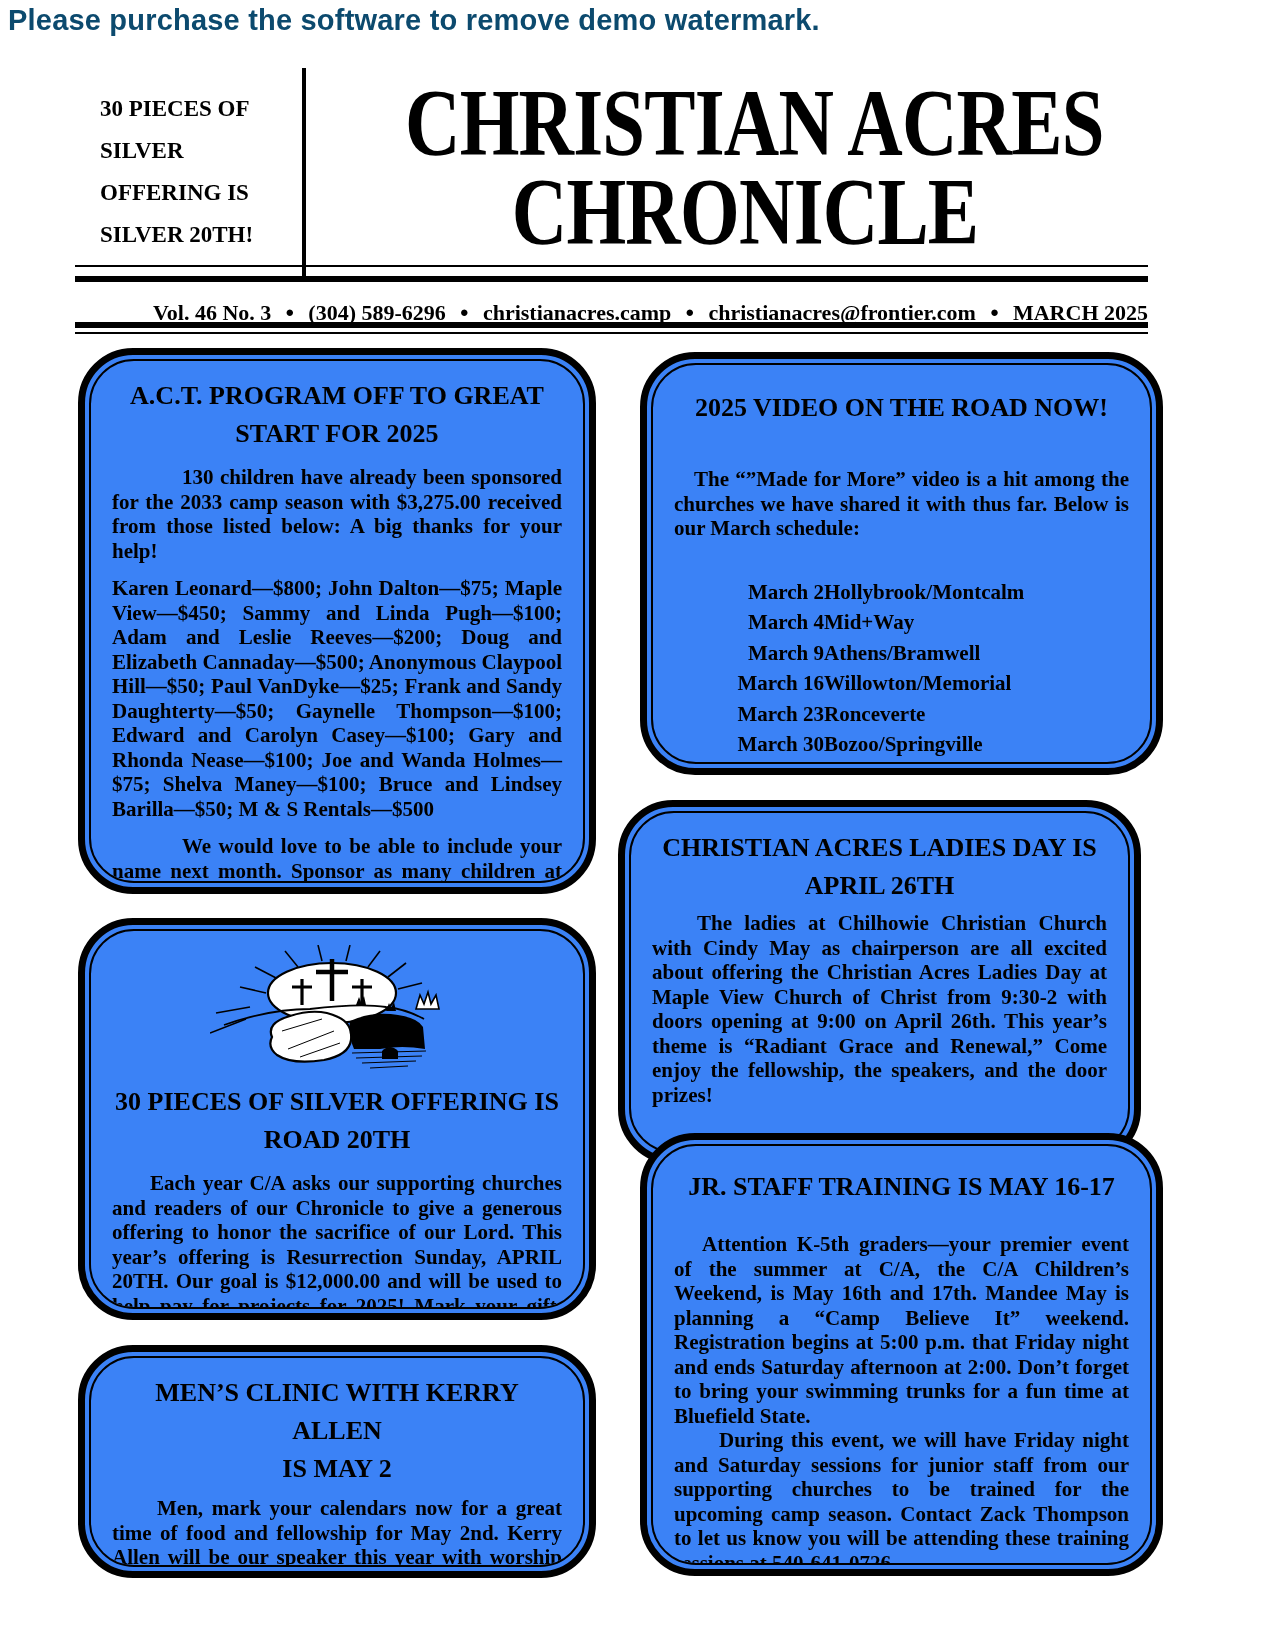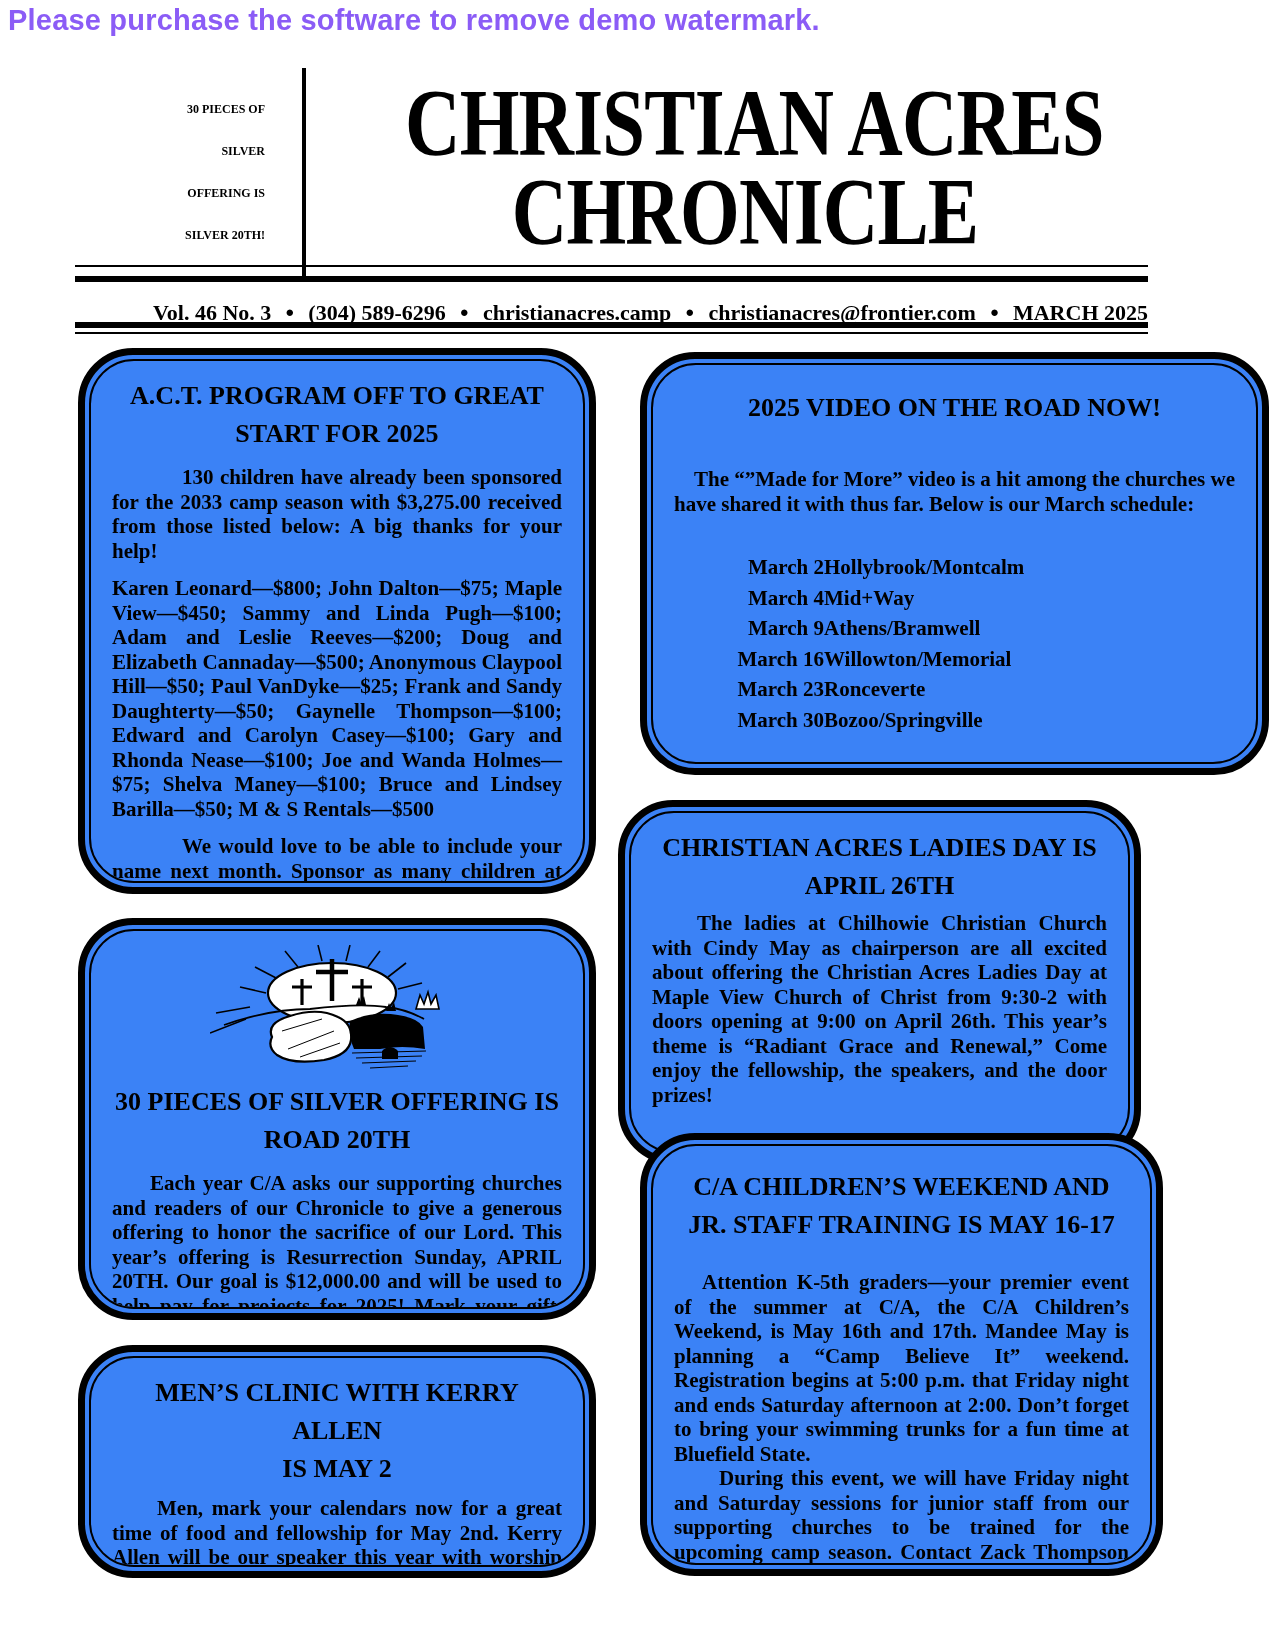--- a/index.html
+++ b/index.html
@@ -10,27 +10,27 @@
     background:#fff;
     color:#000;
     font-family:"Liberation Serif","DejaVu Serif",serif;
     font-weight:bold;
     overflow:hidden;
   }
   
   .watermark{
     position:absolute;left:8px;top:4px;
     font-family:"Liberation Sans","DejaVu Sans",sans-serif;
-    font-weight:bold;font-size:29px;letter-spacing:.2px;color:#8b5cf6;
+    font-weight:bold;font-size:29px;letter-spacing:.2px;color:#0c4a6e;
     white-space:nowrap;
   }
   
   .mast-side{
     position:absolute;left:100px;top:88px;width:165px;
-    text-align:right;font-size:12px;line-height:42px;
+    text-align:left;font-size:23px;line-height:42px;
   }
   .mast-divider{
     position:absolute;left:302px;top:68px;width:4px;height:212px;background:#000;
   }
   .mast-title{
     position:absolute;left:320px;top:78px;width:850px;
     text-align:center;font-size:96px;line-height:89px;
     transform:scaleX(0.8);transform-origin:50% 0;
     letter-spacing:-1px;white-space:nowrap;
   }
@@ -65,21 +65,21 @@
   .i20{text-indent:20px;} .i28{text-indent:28px;} .i38{text-indent:38px;}
   .i45{text-indent:45px;} .i70{text-indent:70px;}
   
   .sched{margin-top:36px;font-size:21px;line-height:30.5px;}
   .sched-row{display:flex;}
   .sched-date{width:150px;flex:0 0 150px;text-align:right;}
   
   #box-act        {left:78px; top:348px; width:518px; height:546px;}
   #box-silver     {left:78px; top:918px; width:518px; height:402px;}
   #box-mens       {left:78px; top:1345px;width:518px; height:233px;}
-  #box-video      {left:640px;top:352px; width:629px; height:423px;}
+  #box-video      {left:640px;top:352px; width:523px; height:423px;}
   #box-ladies     {left:618px;top:800px; width:523px; height:364px;}
   #box-children   {left:640px;top:1133px;width:523px; height:443px;}
   
   #box-video .box-title{margin-top:12px;}
   #box-video p.body{margin-top:40px;}
   #box-silver .box-title{margin-top:10px;}
   #box-children p.body.first{margin-top:26px;}
   
   .tomb-wrap{text-align:center;margin:2px 0 4px;height:128px;}
 </style>
@@ -230,21 +230,20 @@
         <span>CHRISTIAN ACRES LADIES DAY IS</span>
         <span>APRIL 26TH</span>
       </h2>
       <p class="body i45" style="margin-top:6px">The ladies at Chilhowie Christian Church with Cindy May as chairperson are all excited about offering the Christian Acres Ladies Day at Maple View Church of Christ from 9:30-2 with doors opening at 9:00 on April 26th.  This year’s theme is “Radiant Grace and Renewal,”  Come enjoy the fellowship, the speakers, and the door prizes!</p>
     </div>
   </section>
 
   <section class="box" id="box-children">
     <div class="box-inner">
       <h2 class="box-title" style="margin-top:10px">
-        <span>C/A CHILDREN’S WEEKEND AND</span>
         <span>JR. STAFF TRAINING IS MAY 16-17</span>
       </h2>
       <p class="body i28 first">Attention K-5th graders—your premier event of the summer at C/A, the C/A Children’s Weekend, is May 16th and 17th.  Mandee May is planning a “Camp Believe It” weekend.  Registration begins at 5:00 p.m. that Friday night and ends Saturday afternoon at 2:00.  Don’t forget to bring your swimming trunks for a fun time at Bluefield State.</p>
       <p class="body i45 nogap">During this event, we will have Friday night and Saturday sessions for junior staff from our supporting churches to be trained for the upcoming camp season.  Contact Zack Thompson to let us know you will be attending these training sessions at 540-641-0726.</p>
     </div>
   </section>
 
 </div>
 
 </body></html>

